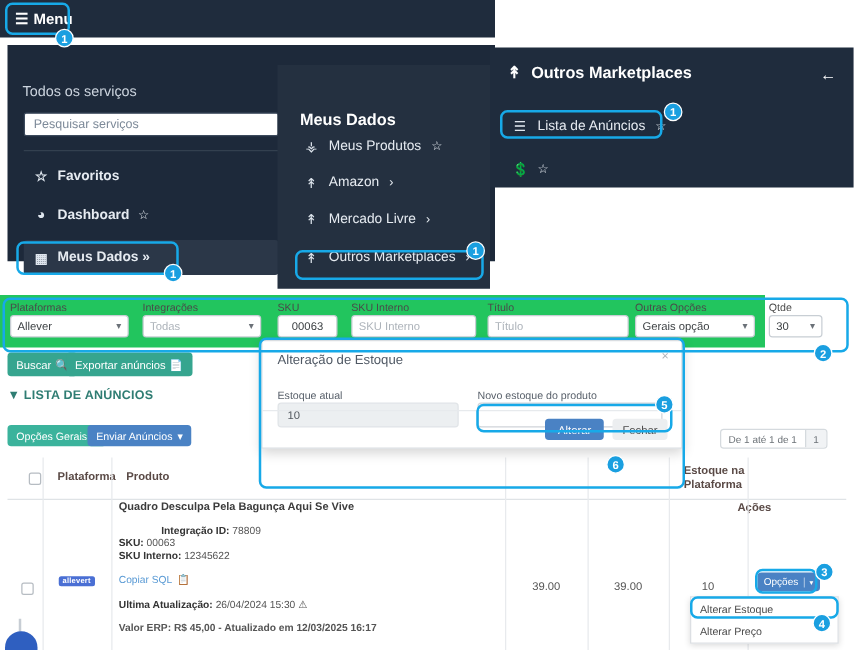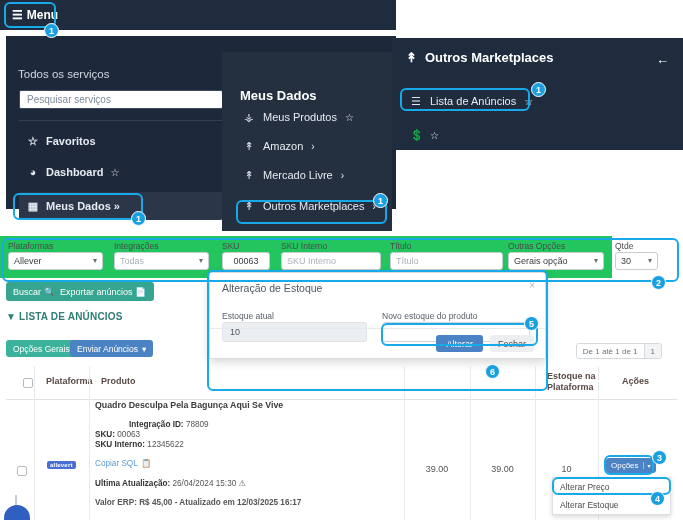--- a/index.html
+++ b/index.html
@@ -326,21 +326,21 @@
 <div class="pager">
   <span>De 1 até 1 de 1</span>
   <span class="pg">1</span>
 </div>
 
 <div class="thead">
   <div class="chk" style="left:17px; top:12px;"></div>
   <div class="th" style="left:40px;">Plataforma</div>
   <div class="th" style="left:95px;">Produto</div>
   <div class="th" style="left:541px; top:5px; width:52px; line-height:11px;">Estoque na Plataforma</div>
-  <div class="th" style="left:616px;">Ações</div>
+  <div class="th" style="left:584px;margin-top:25px;">Ações</div>
 </div>
 
 <div class="vline" style="left:34px;  top:366px; height:154px;"></div>
 <div class="vline" style="left:89px;  top:366px; height:154px;"></div>
 <div class="vline" style="left:404px; top:366px; height:154px;"></div>
 <div class="vline" style="left:470px; top:366px; height:154px;"></div>
 <div class="vline" style="left:535px; top:366px; height:154px;"></div>
 <div class="vline" style="left:598px; top:366px; height:154px;"></div>
 
 <div class="chk" style="left:17px; top:466px;"></div>
@@ -373,22 +373,22 @@
 <div class="cell" style="left:404px; top:464px; width:66px; text-align:center;">39.00</div>
 <div class="cell" style="left:470px; top:464px; width:65px; text-align:center;">39.00</div>
 <div class="cell" style="left:535px; top:464px; width:63px; text-align:center;">10</div>
 
 <div class="opc-btn">
   <span>Opções</span>
   <span class="sep">▾</span>
 </div>
 
 <div class="dropdown">
+  <div class="dd-item">Alterar Estoque</div>
   <div class="dd-item">Alterar Preço</div>
-  <div class="dd-item">Alterar Estoque</div>
 </div>
 
 <div class="modal">
   <div class="modal-title">Alteração de Estoque</div>
   <div class="modal-x">×</div>
 
   <div class="m-label" style="left:12px;">Estoque atual</div>
   <div class="m-ro">10</div>
 
   <div class="m-label" style="left:172px;">Novo estoque do produto</div>

